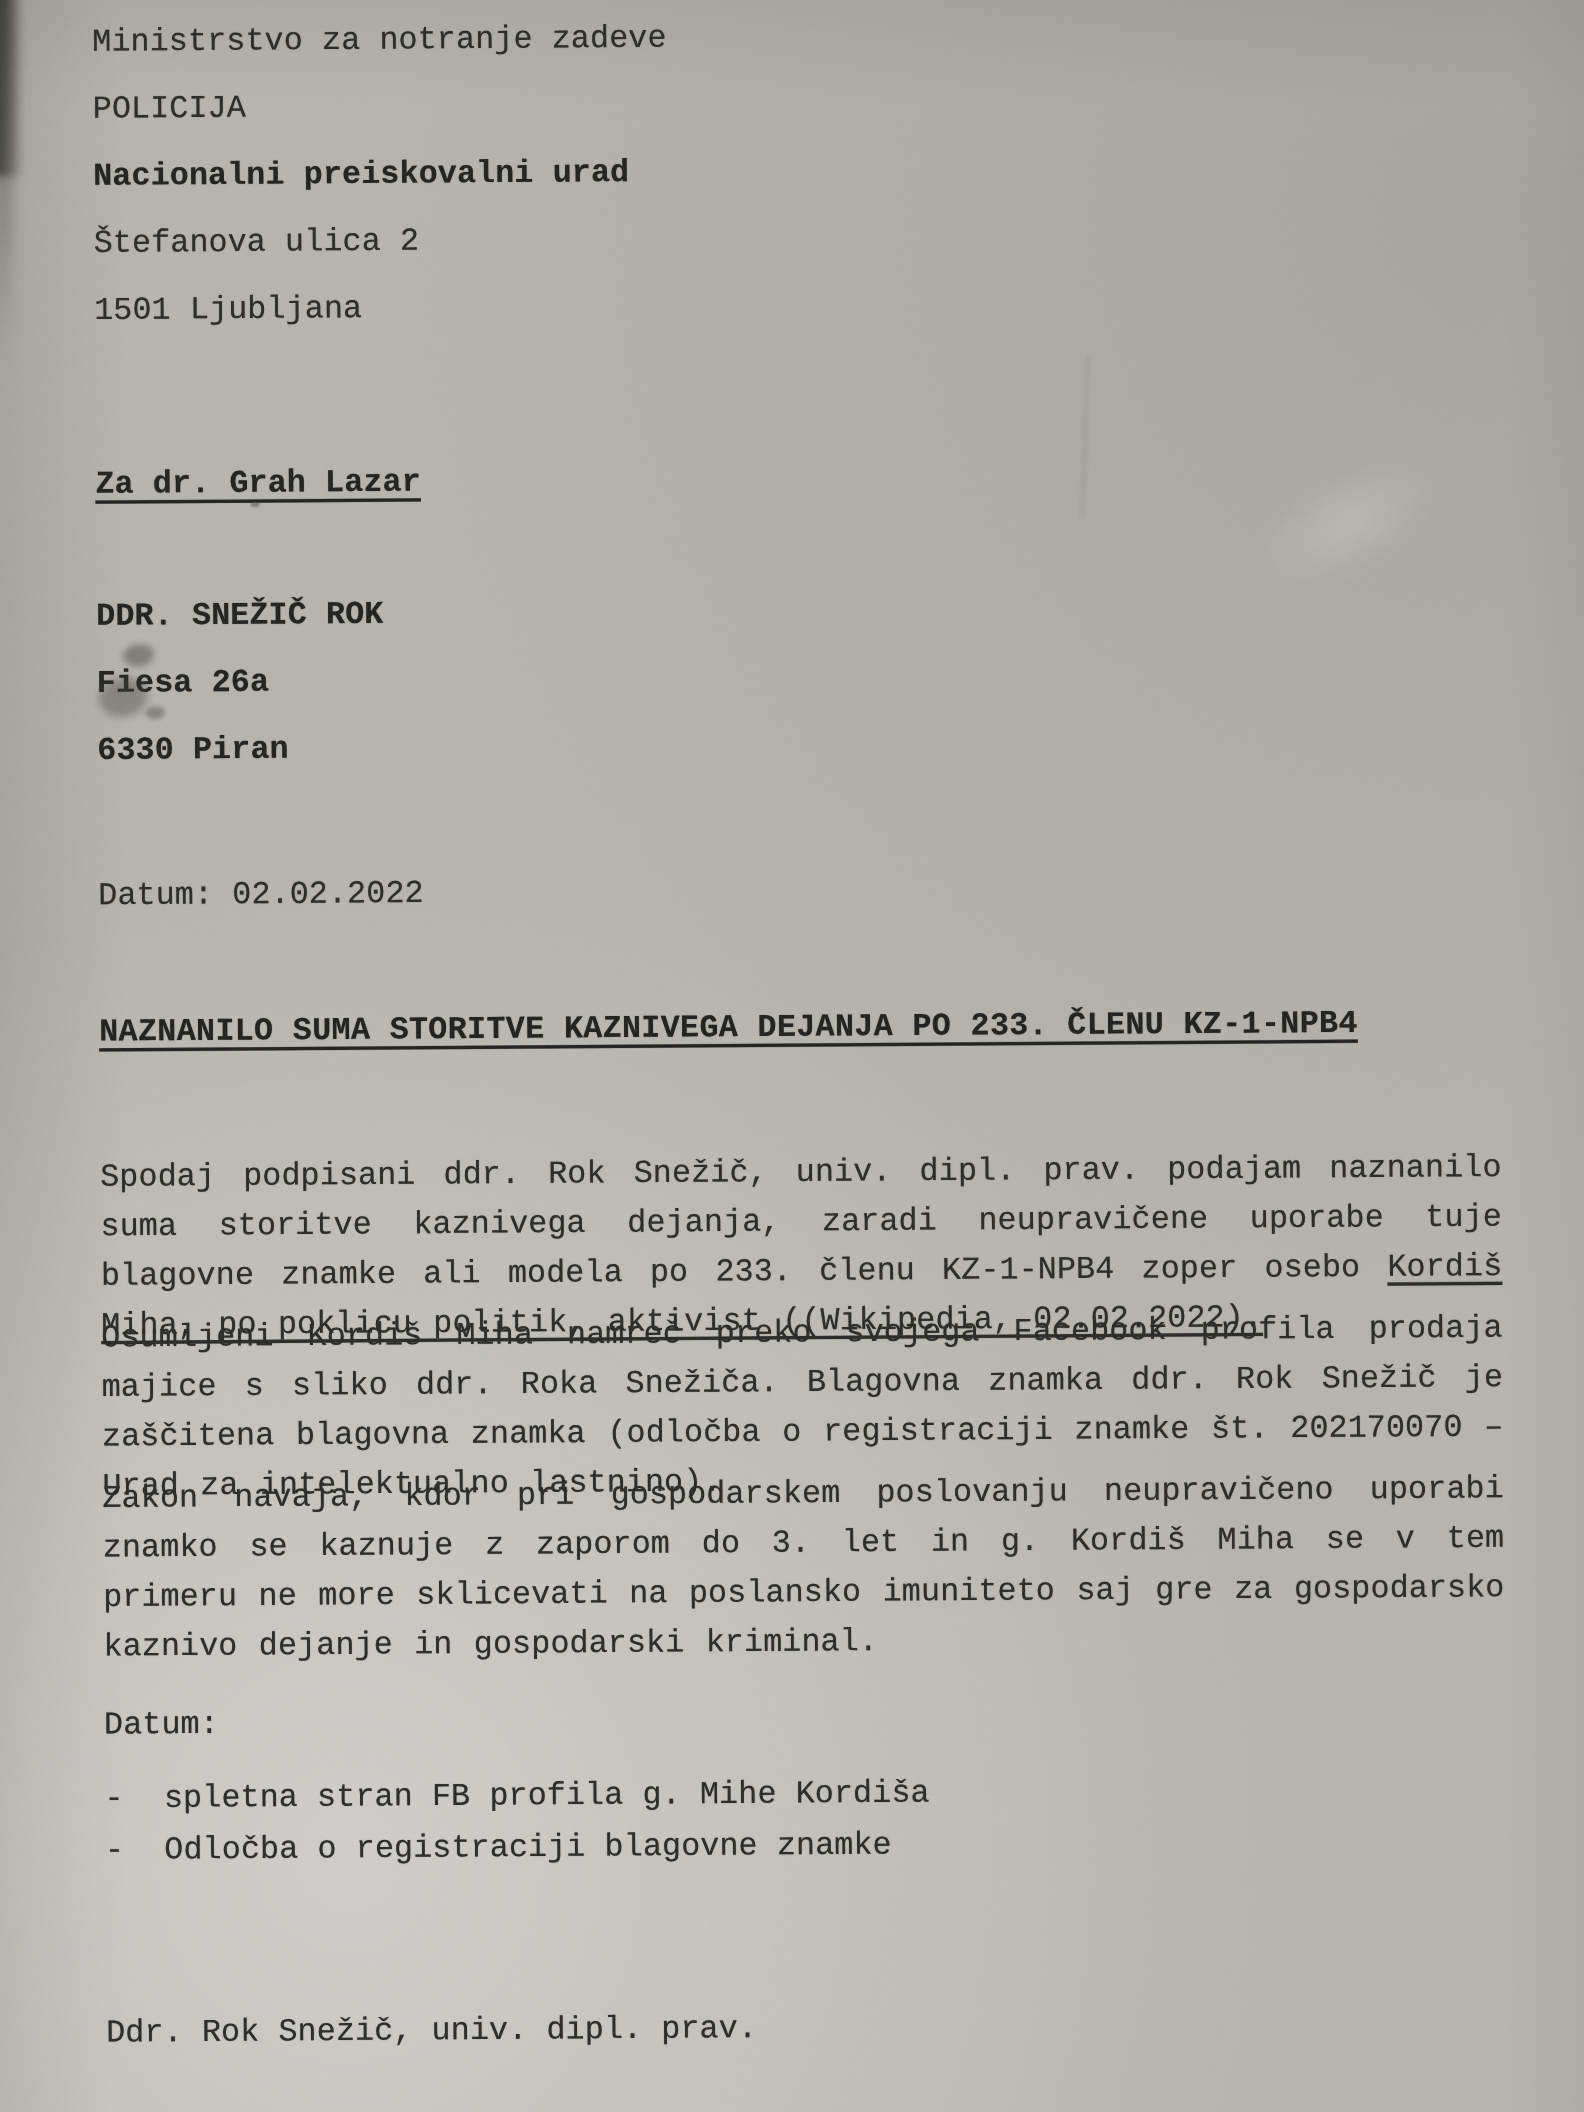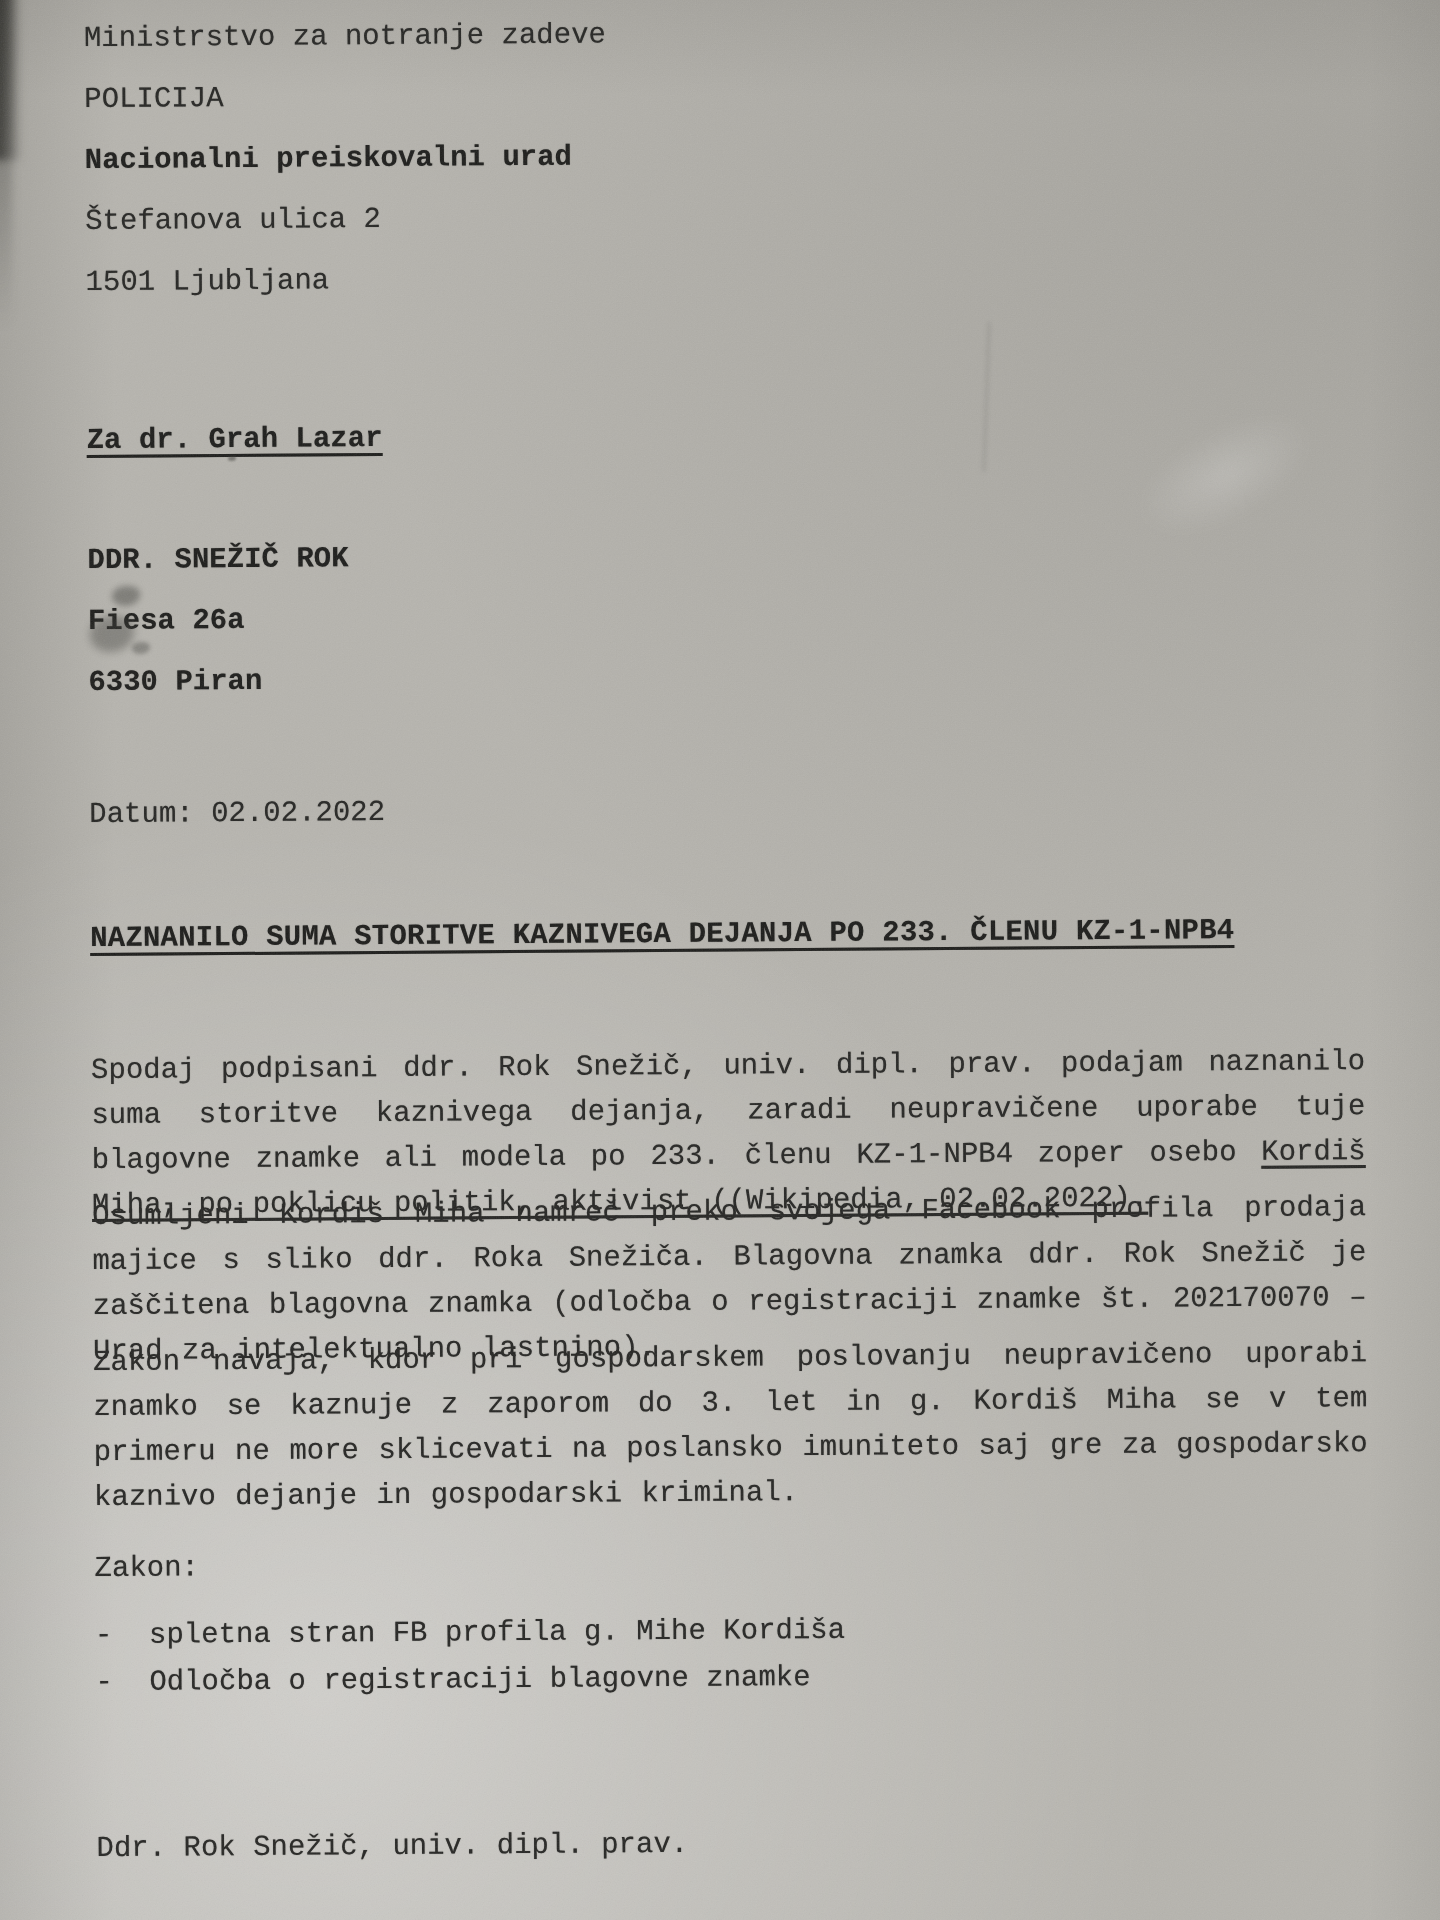--- a/index.html
+++ b/index.html
@@ -89,21 +89,21 @@
     <div class="block" style="top:798px;">Datum: 02.02.2022</div>
 
     <div class="block title uline" style="top:922px;">NAZNANILO SUMA STORITVE KAZNIVEGA DEJANJA PO 233. ČLENU KZ-1-NPB4</div>
 
     <div class="block para" style="top:1048px;"><span>Spodaj podpisani ddr. Rok Snežič, univ. dipl. prav. podajam naznanilo suma storitve kaznivega dejanja, zaradi neupravičene uporabe tuje blagovne znamke ali modela po 233. členu KZ-1-NPB4 zoper osebo </span><span class="seg-underline">Kordiš Miha, po poklicu politik, aktivist ((Wikipedia, 02.02.2022).</span></div>
 
     <div class="block para" style="top:1194px;">Osumljeni Kordiš Miha namreč preko svojega Facebook profila prodaja majice s sliko ddr. Roka Snežiča. Blagovna znamka ddr. Rok Snežič je zaščitena blagovna znamka (odločba o registraciji znamke št. 202170070 – Urad za intelektualno lastnino).</div>
 
     <div class="block para" style="top:1340px;">Zakon navaja, kdor pri gospodarskem poslovanju neupravičeno uporabi znamko se kaznuje z zaporom do 3. let in g. Kordiš Miha se v tem primeru ne more sklicevati na poslansko imuniteto saj gre za gospodarsko kaznivo dejanje in gospodarski kriminal.</div>
 
-    <div class="block" style="top:1552px;">Zakon:</div>
+    <div class="block" style="top:1552px;">Datum:</div>
 
     <div style="position:absolute;left:0;top:1612px;width:1360px;">
       <div class="evidence-item">
         <span class="dash">-</span>
         <span>spletna stran FB profila g. Mihe Kordiša</span>
       </div>
       <div class="evidence-item">
         <span class="dash">-</span>
         <span>Odločba o registraciji blagovne znamke</span>
       </div>

